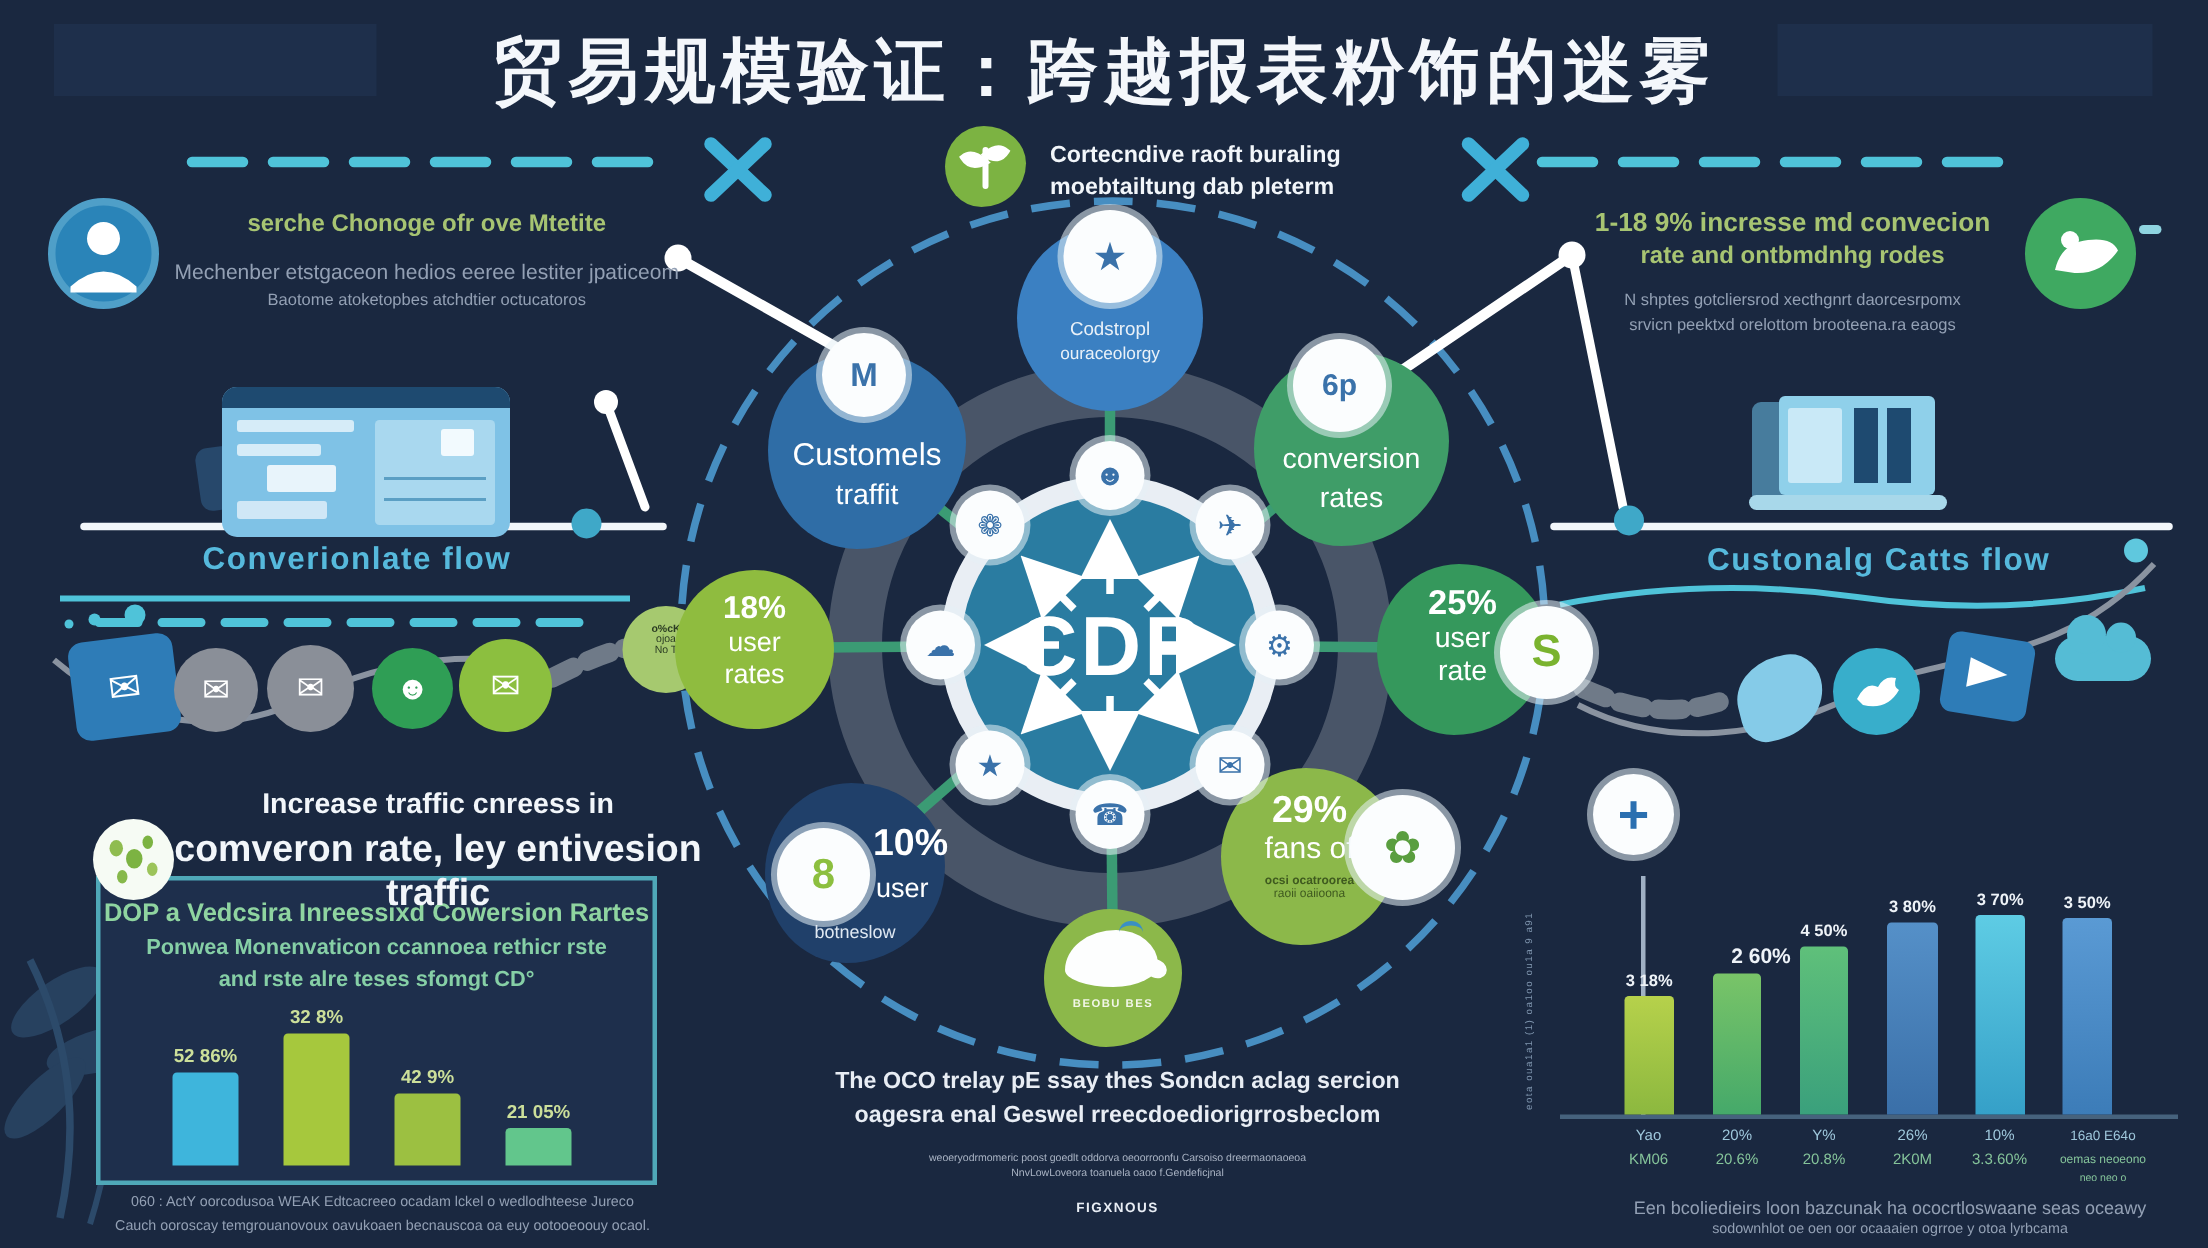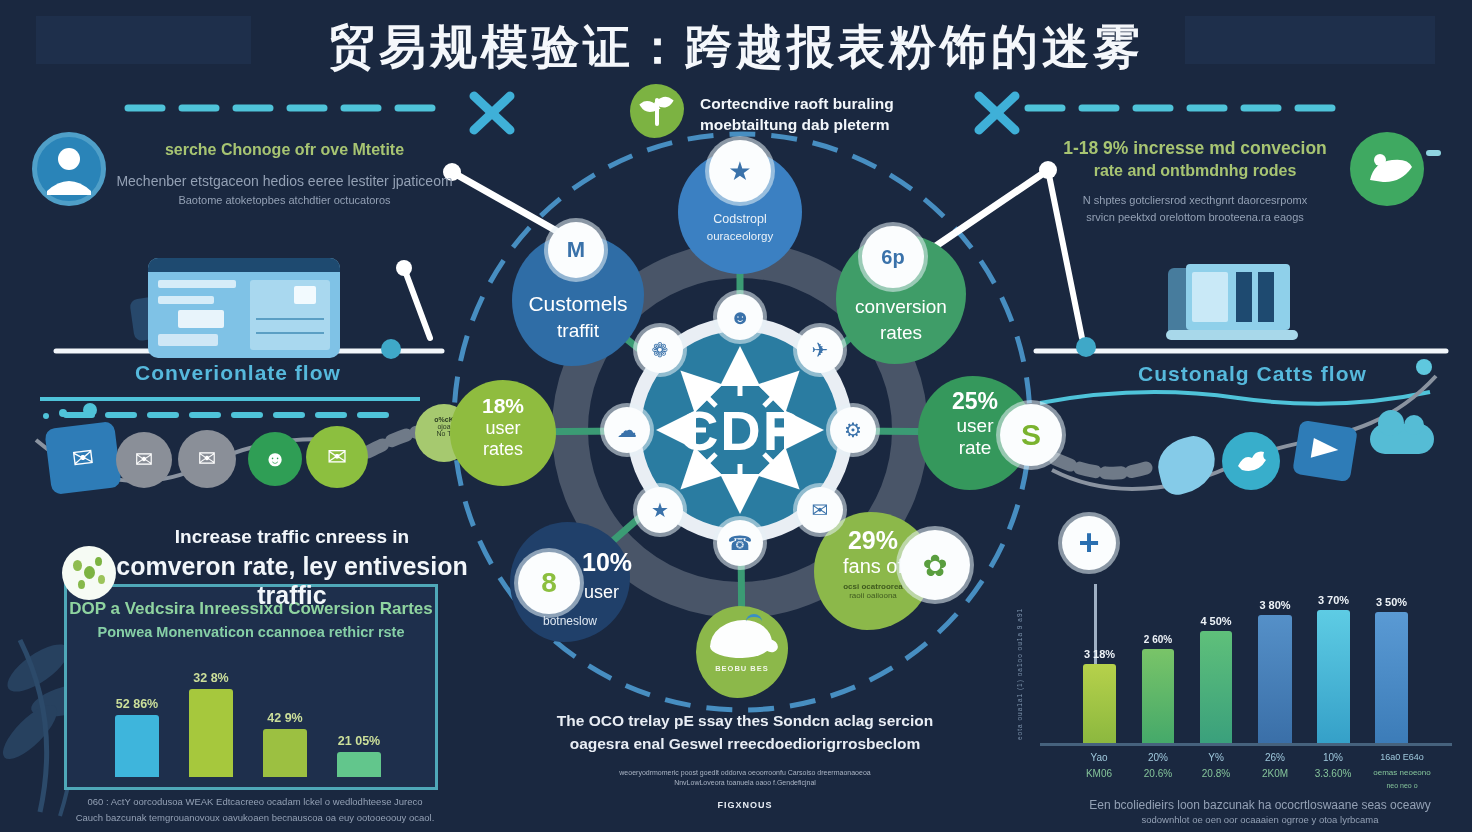--- a/index.html
+++ b/index.html
@@ -335,57 +335,58 @@
       <span></span>
     </div>
   <div class="c txt ctr" style="left:112px;top:526px;width:360px;">
     <div style="font-size:19px;font-weight:bold;color:#f2f6fa;">Increase traffic cnreess in</div>
     <div style="font-size:25px;font-weight:bold;color:#f2f6fa;margin-top:4px;">comveron rate, ley entivesion traffic</div>
   </div>
 
   <div class="c txt" style="left:64px;top:584px;width:374px;height:206px;border:3px solid #4fa8b8;background:#1e2f4c;z-index:2;">
     <div class="ctr" style="margin-top:12px;font-size:17px;color:#8fd4a0;font-weight:bold;">DOP a Vedcsira Inreessixd Cowersion Rartes</div>
     <div class="ctr" style="margin-top:5px;font-size:14.5px;color:#86cfa6;font-weight:bold;">Ponwea Monenvaticon ccannoea rethicr rste</div>
+    <div class="ctr" style="margin-top:5px;font-size:14.5px;color:#86cfa6;font-weight:bold;">and rste alre teses sfomgt CD°</div>
 
     <div class="bar" style="left:48px;bottom:10px;width:44px;height:62px;background:#3eb5dc;">
       <span class="blabel" style="font-size:12.5px;color:#ccdf9a;">52 86%</span>
     </div>
     <div class="bar" style="left:122px;bottom:10px;width:44px;height:88px;background:#a6c83d;">
       <span class="blabel" style="font-size:12.5px;color:#ccdf9a;">32 8%</span>
     </div>
     <div class="bar" style="left:196px;bottom:10px;width:44px;height:48px;background:#9cc041;">
       <span class="blabel" style="font-size:12.5px;color:#ccdf9a;">42 9%</span>
     </div>
     <div class="bar" style="left:270px;bottom:10px;width:44px;height:25px;background:#62c68c;">
       <span class="blabel" style="font-size:12.5px;color:#ccdf9a;">21 05%</span>
     </div>
   </div>
   <div class="c txt ctr grayline" style="left:40px;top:796px;width:430px;font-size:9.5px;">060 : ActY oorcodusoa  WEAK Edtcacreeo ocadam lckel o wedlodhteese Jureco</div>
-  <div class="c txt ctr grayline" style="left:40px;top:812px;width:430px;font-size:9.5px;">Cauch bazcunak temgrouanovoux oavukoaen becnauscoa oa euy ootooeoouy ocaol.</div>
+  <div class="c txt ctr grayline" style="left:40px;top:812px;width:430px;font-size:9.5px;">Cauch ooroscay temgrouanovoux oavukoaen becnauscoa oa euy ootooeoouy ocaol.</div>
 
   <div class="c txt ctr" style="left:495px;top:712px;width:500px;">
     <div style="font-size:15.5px;font-weight:600;color:#e8edf4;">The OCO trelay pE ssay thes Sondcn aclag sercion</div>
     <div style="font-size:15.5px;font-weight:600;color:#e8edf4;margin-top:5px;">oagesra enal Geswel rreecdoediorigrrosbeclom</div>
     <div style="font-size:7px;color:#aab4c4;margin-top:16px;">weoeryodrmomeric poost goedlt oddorva oeoorroonfu Carsoiso dreermaonaoeoa</div>
     <div style="font-size:7px;color:#aab4c4;margin-top:3px;">NnvLowLoveora toanuela oaoo f.Gendeficjnal</div>
     <div style="font-size:9px;font-weight:bold;color:#e8edf4;letter-spacing:1px;margin-top:14px;">FIGXNOUS</div>
   </div>
 
   <div class="c txt badge" style="left:1062px;top:516px;width:54px;height:54px;">
     <span style="color:#2a6fb0;font-size:36px;font-weight:900;line-height:1;">+</span>
   </div>
 
   <div class="c txt" style="left:1040px;top:584px;width:412px;height:162px;">
     <div style="position:absolute;left:54px;top:0;width:3px;height:162px;background:#9fb0c4;"></div>
     <div style="position:absolute;left:0;bottom:0;width:412px;height:3px;background:#46627d;"></div>
     <div class="bar" style="left:43px;bottom:3px;width:33px;height:79px;background:linear-gradient(#b6d14b,#8cb83f);">
       <span class="blabel" style="font-size:11px;color:#eef3f8;">3 18%</span>
     </div>
     <div class="bar" style="left:102px;bottom:3px;width:32px;height:94px;background:linear-gradient(#79c468,#45a96a);">
-      <span class="blabel" style="font-size:10px;color:#eef3f8;">2 60%</span>
+      <span class="blabel" style="font-size:14px;color:#eef3f8;margin-left:16px;">2 60%</span>
     </div>
     <div class="bar" style="left:160px;bottom:3px;width:32px;height:112px;background:linear-gradient(#5fc07a,#3aa07c);">
       <span class="blabel" style="font-size:11px;color:#eef3f8;">4 50%</span>
     </div>
     <div class="bar" style="left:218px;bottom:3px;width:34px;height:128px;background:linear-gradient(#5590c8,#3a6fa8);">
       <span class="blabel" style="font-size:11px;color:#eef3f8;">3 80%</span>
     </div>
     <div class="bar" style="left:277px;bottom:3px;width:33px;height:133px;background:linear-gradient(#5ecce4,#35a0c8);">
       <span class="blabel" style="font-size:11px;color:#eef3f8;">3 70%</span>
     </div>

